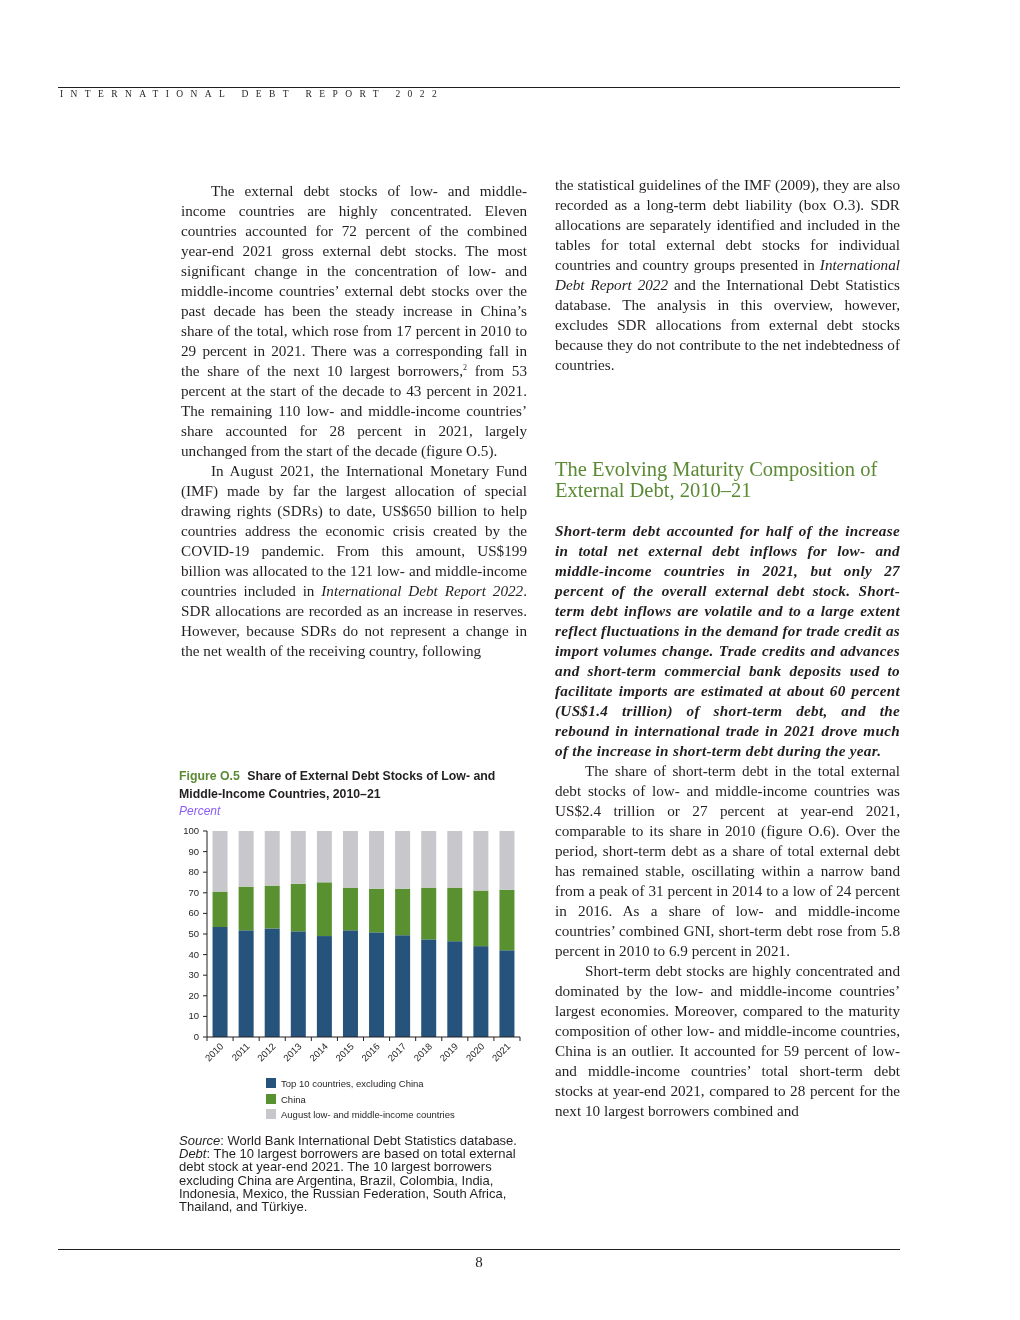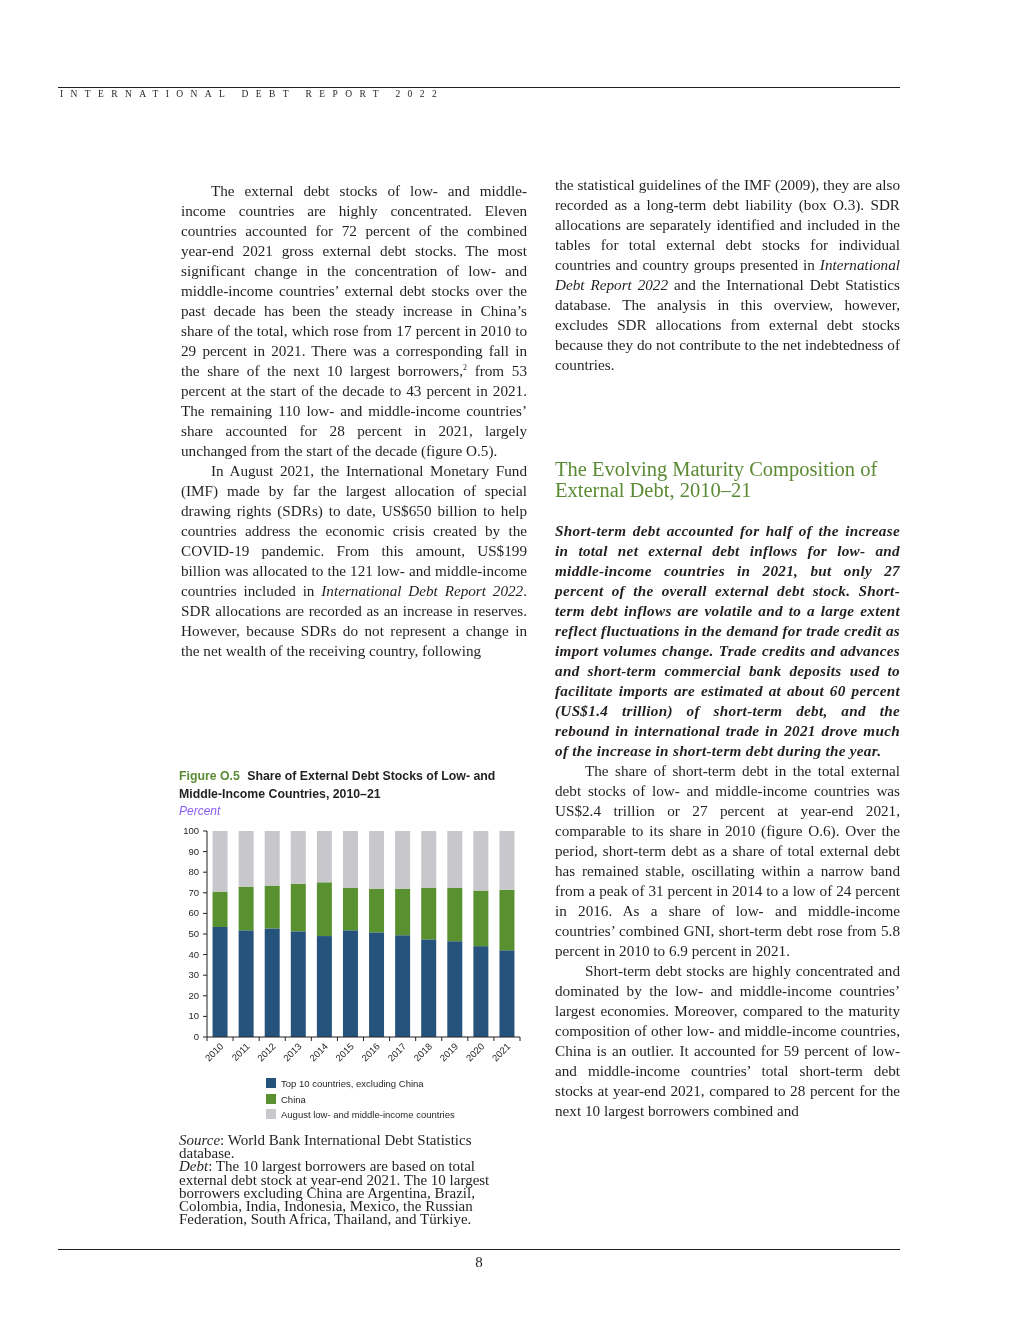--- a/index.html
+++ b/index.html
@@ -17,21 +17,21 @@
   .section-heading { position:absolute; left:555px; top:459px; width:345px; font-family:"Liberation Serif",serif; font-weight:normal; font-size:20.5px; line-height:21px; color:#5a8a33; }
   em.it { font-style:italic; }
   .lead { font-style:italic; letter-spacing:0.3px;font-weight:bold; }
   .fig-title { position:absolute; left:179px; top:767px; width:330px; font-family:"Liberation Sans",sans-serif; font-size:12.3px; line-height:18px; font-weight:bold; color:#231f20; }
   .fig-title .num { color:#5a8a33; margin-right:4px; }
   .fig-unit { position:absolute; left:179px; top:804px; font-family:"Liberation Sans",sans-serif; font-size:12px; font-style:italic; color:#8b5cf6; }
   .chart { position:absolute; left:170px; top:822px; width:360px; height:255px; }
   .legend { position:absolute; left:266px; top:1078px; font-family:"Liberation Sans",sans-serif; font-size:9.5px; color:#231f20; }
   .legend-item { height:15.5px; display:flex; align-items:flex-start; }
   .legend-swatch { width:10px; height:10px; margin-right:5px; display:inline-block; }
-  .fig-notes { position:absolute; left:179px; top:1134px; width:340px; font-family:Liberation Serif, serif; font-size:15px; line-height:13.2px; color:#231f20; }
+  .fig-notes { position:absolute; left:179px; top:1134px; width:340px; font-family:Liberation Sans, sans-serif; font-size:13px; line-height:13.2px; color:#231f20; }
   .fig-notes em { font-style:italic; }
 </style>
 </head>
 <body>
 
 <div class="top-rule"></div>
 <div class="running-head">INTERNATIONAL DEBT REPORT 2022</div>
 
 <div class="col col-left">
   <p class="ind"><span>The external debt stocks of low- and middle-income countries are highly concentrated. Eleven countries accounted for 72 percent of the com­bined year-end 2021 gross external debt stocks. The most significant change in the concentration of low- and middle-income countries’ external debt stocks over the past decade has been the steady increase in China’s share of the total, which rose from 17 percent in 2010 to 29 percent in 2021. There was a corresponding fall in the share of the next 10 largest borrowers,</span><sup style="font-size:8px;line-height:0">2</sup><span> from 53 percent at the start of the decade to 43 percent in 2021. The remaining 110 low- and middle-income countries’ share accounted for 28 percent in 2021, largely unchanged from the start of the decade (figure O.5).</span></p>

